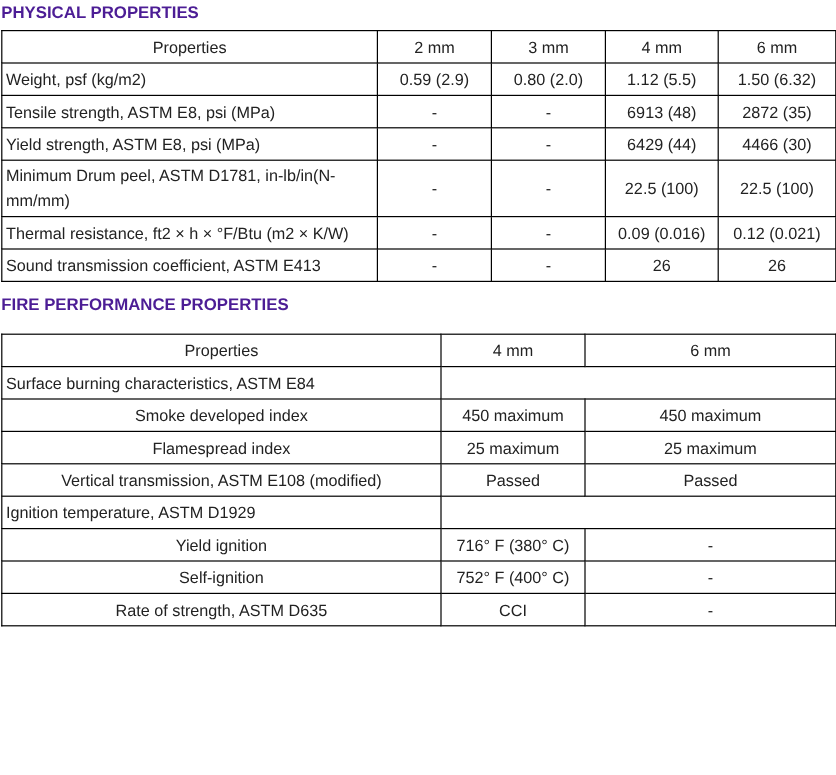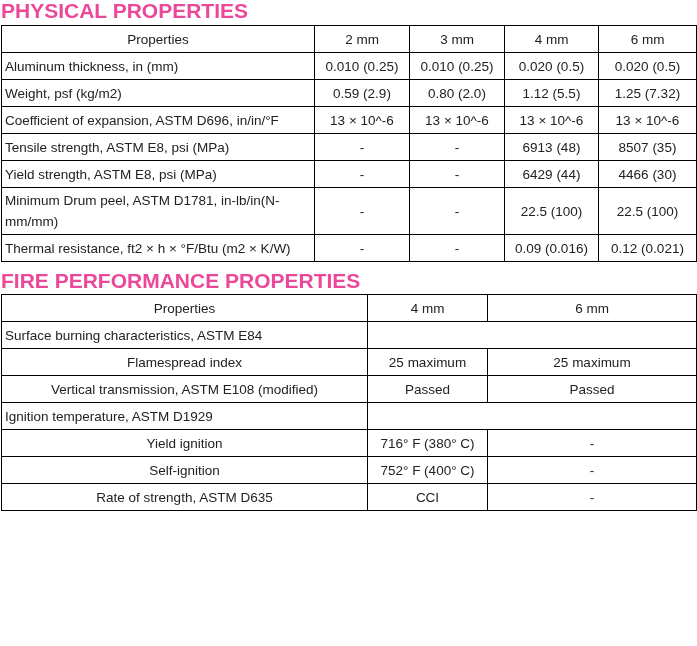--- a/index.html
+++ b/index.html
@@ -11,30 +11,30 @@
     width: 697px;
     height: 646px;
     font-family: "Liberation Sans", sans-serif;
     color: #222222;
     overflow: hidden;
   }
   .doc {
     padding: 2px 0 0 1px;
   }
   h1.section-title {
-    font-size: 21px;
+    font-size: 14px;
     line-height: 17px;
     font-weight: 700;
-    color: #ec4899;
+    color: #4c1d95;
     margin: 0 0 6px 0;
     font-family: "Liberation Sans", sans-serif;
   }
   h1.section-title.second {
     margin-top: 10px;
-    margin-bottom: 5px;
+    margin-bottom: 16px;
   }
   table.props {
     border-collapse: collapse;
     table-layout: fixed;
     width: 695px;
     padding-left: 44px;
   }
   table.props th,
   table.props td {
     border: 1px solid #000000;
@@ -72,46 +72,32 @@
         <tr>
           <th>Properties</th>
           <th>2 mm</th>
           <th>3 mm</th>
           <th>4 mm</th>
           <th>6 mm</th>
         </tr>
       </thead>
     <tbody>
         <tr>
-          <td class="label left">Aluminum thickness, in (mm)</td>
-          <td class="val">0.010 (0.25)</td>
-          <td class="val">0.010 (0.25)</td>
-          <td class="val">0.020 (0.5)</td>
-          <td class="val">0.020 (0.5)</td>
-        </tr>
-        <tr>
           <td class="label left">Weight, psf (kg/m2)</td>
           <td class="val">0.59 (2.9)</td>
           <td class="val">0.80 (2.0)</td>
           <td class="val">1.12 (5.5)</td>
-          <td class="val">1.25 (7.32)</td>
-        </tr>
-        <tr>
-          <td class="label left">Coefficient of expansion, ASTM D696, in/in/°F</td>
-          <td class="val">13 × 10^-6</td>
-          <td class="val">13 × 10^-6</td>
-          <td class="val">13 × 10^-6</td>
-          <td class="val">13 × 10^-6</td>
+          <td class="val">1.50 (6.32)</td>
         </tr>
         <tr>
           <td class="label left">Tensile strength, ASTM E8, psi (MPa)</td>
           <td class="val">-</td>
           <td class="val">-</td>
           <td class="val">6913 (48)</td>
-          <td class="val">8507 (35)</td>
+          <td class="val">2872 (35)</td>
         </tr>
         <tr>
           <td class="label left">Yield strength, ASTM E8, psi (MPa)</td>
           <td class="val">-</td>
           <td class="val">-</td>
           <td class="val">6429 (44)</td>
           <td class="val">4466 (30)</td>
         </tr>
         <tr>
           <td class="label left">Minimum Drum peel, ASTM D1781, in-lb/in(N-mm/mm)</td>
@@ -119,20 +105,27 @@
           <td class="val">-</td>
           <td class="val">22.5 (100)</td>
           <td class="val">22.5 (100)</td>
         </tr>
         <tr>
           <td class="label left">Thermal resistance, ft2 × h × °F/Btu (m2 × K/W)</td>
           <td class="val">-</td>
           <td class="val">-</td>
           <td class="val">0.09 (0.016)</td>
           <td class="val">0.12 (0.021)</td>
+        </tr>
+        <tr>
+          <td class="label left">Sound transmission coefficient, ASTM E413</td>
+          <td class="val">-</td>
+          <td class="val">-</td>
+          <td class="val">26</td>
+          <td class="val">26</td>
         </tr>
       </tbody>
   </table>
 
   <h1 class="section-title second">FIRE PERFORMANCE PROPERTIES</h1>
 
   <table class="props">
     <colgroup>
       <col style="width:366px">
       <col style="width:120px">
@@ -142,20 +135,25 @@
         <tr>
           <th>Properties</th>
           <th>4 mm</th>
           <th>6 mm</th>
         </tr>
       </thead>
     <tbody>
         <tr>
           <td class="label left">Surface burning characteristics, ASTM E84</td>
           <td class="val" colspan="2"></td>
+        </tr>
+        <tr>
+          <td class="label center">Smoke developed index</td>
+          <td class="val">450 maximum</td>
+          <td class="val">450 maximum</td>
         </tr>
         <tr>
           <td class="label center">Flamespread index</td>
           <td class="val">25 maximum</td>
           <td class="val">25 maximum</td>
         </tr>
         <tr>
           <td class="label center">Vertical transmission, ASTM E108 (modified)</td>
           <td class="val">Passed</td>
           <td class="val">Passed</td>

